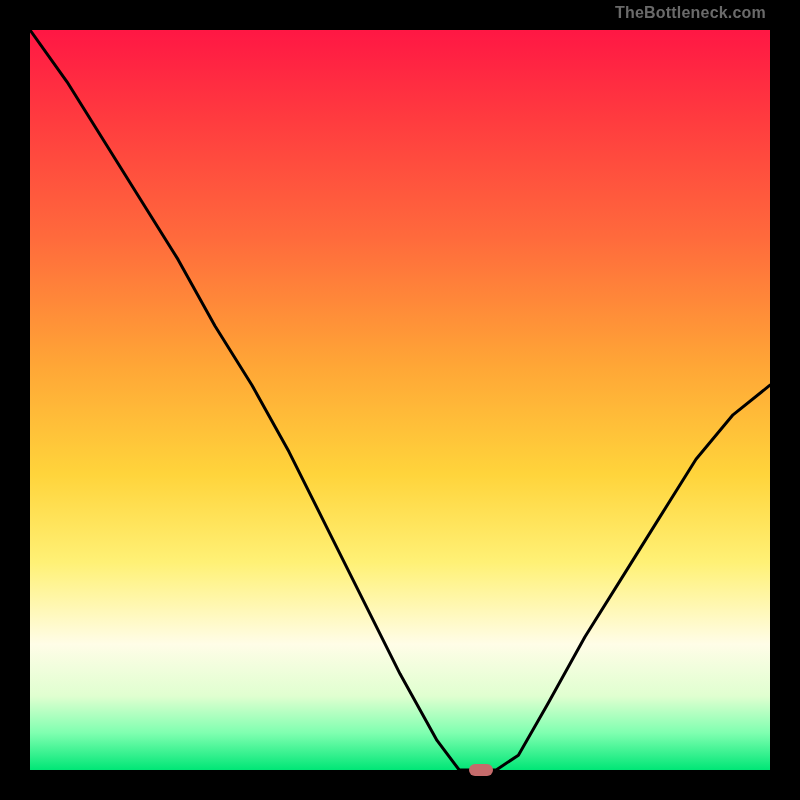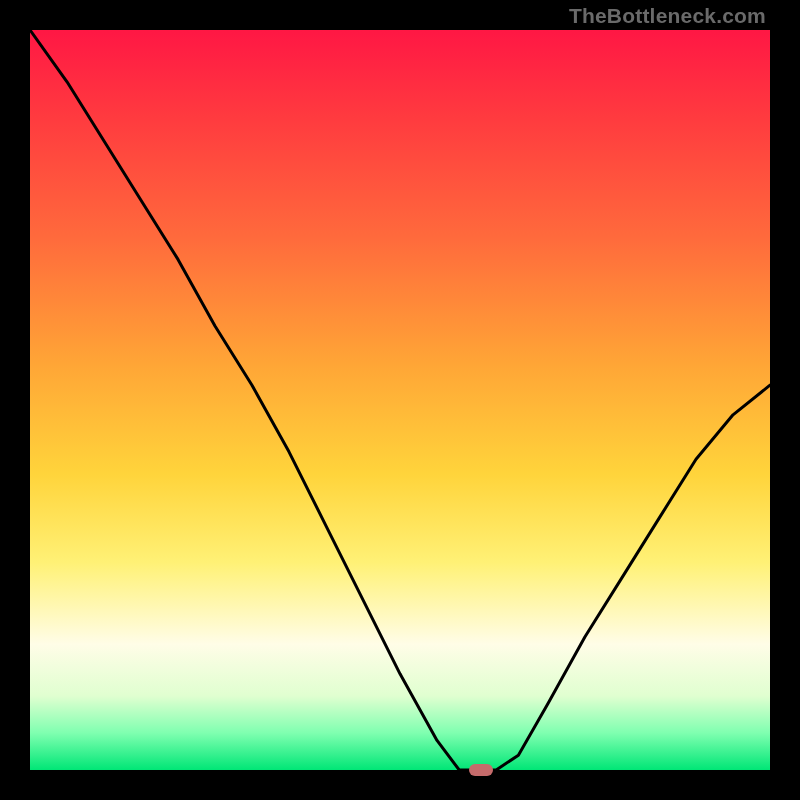--- a/index.html
+++ b/index.html
@@ -52,21 +52,21 @@
     height: 12px;
     border-radius: 6px;
     background: #c56b6b;
     transform: translate(-50%, -50%);
   }
   .watermark {
     position: absolute;
     top: 4px;
     right: 34px;
     font-family: Arial, Helvetica, sans-serif;
-    font-size: 21px;
+    font-size: 16px;
     font-weight: 600;
     color: #6a6a6a;
     letter-spacing: 0.2px;
     margin-left: 33px;
   }
 </style>
 </head>
 <body>
 
 <div class="frame">

